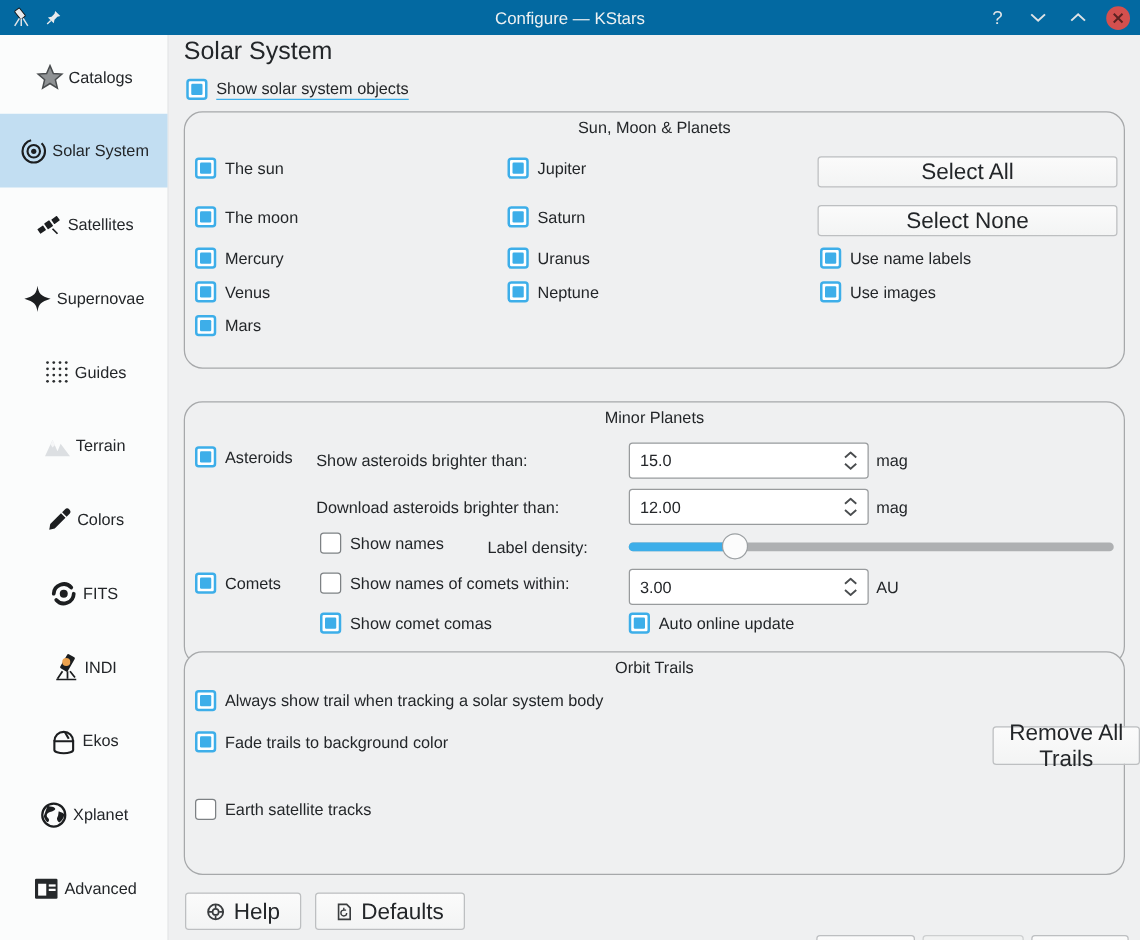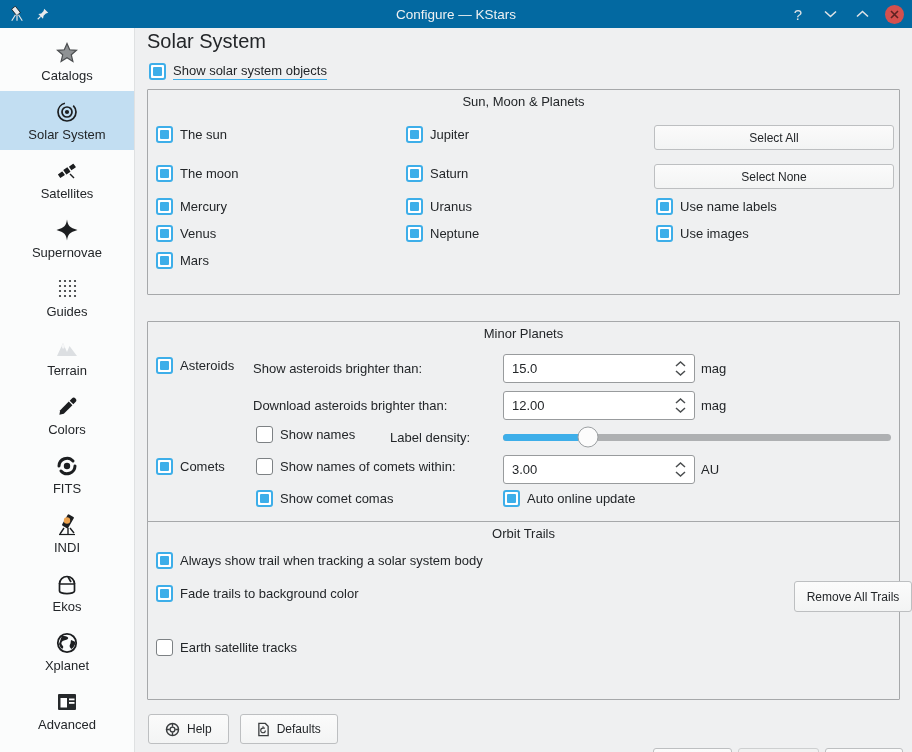--- a/index.html
+++ b/index.html
@@ -15,43 +15,43 @@
   .tb-left { display:flex; align-items:center; gap:10px; padding-left:8px; }
   .tb-title { position:absolute; left:0; right:0; text-align:center; font-size:13.5px; color:#eef1f2; pointer-events:none; }
   .tb-right { margin-left:auto; display:flex; align-items:center; gap:14px; padding-right:8px; }
   .tb-btn { display:flex; align-items:center; justify-content:center; width:18px; height:18px; cursor:default; }
   .tb-help { font-size:15px; color:#dfe3e6; }
   .close-btn { width:19px; height:19px; border-radius:50%; background:#d4504e; display:flex; align-items:center; justify-content:center; }
   .close-x { stroke:#5d2221; stroke-width:1.6; }
   
   .sidebar { position:absolute; top:28px; left:0; width:135px; bottom:0;
     background:#fbfcfc; border-right:1px solid #dfe1e2; padding-top:4px; }
-  .side-item { height:59px; display:flex; flex-direction:column; align-items:center; justify-content:center; gap:3px; cursor:pointer; }
+  .side-item { height:59px; display:flex; flex-direction:row; align-items:center; justify-content:center; gap:3px; cursor:pointer; }
   .side-item.selected { background:#c2def2; }
   .side-item .lbl { font-size:13px; color:#232629; }
   .side-icon { width:24px; height:24px; display:block; }
   
   .content { position:absolute; top:28px; left:135px; right:0; bottom:0; background:#eff0f1; }
   .page-title { position:absolute; left:12px; top:2px; font-size:20px; font-weight:400; color:#232629; }
   .cb-row { display:flex; align-items:center; gap:7px; }
   .abs { position:absolute; }
   .cb { width:17px; height:17px; border-radius:3px; flex:0 0 auto; position:relative; background:#fff; }
   .cb.checked { border:2px solid #3daee9; }
   .cb.checked::after { content:""; position:absolute; inset:2px; background:#3daee9; border-radius:1px; }
   .cb.unchecked { border:1px solid #7d8184; }
   .master-row { left:14px; top:35px; }
   .master-row .lbl { border-bottom:1px solid #3daee9; padding-bottom:1px; }
-  .group { position:absolute; left:12px; width:753px; border:1px solid #a6a8aa; border-radius:1px; background:#eff0f1; }
+  .group { position:absolute; left:12px; width:753px; border:1px solid #a6a8aa; border-radius:15px; background:#eff0f1; }
   .group-title { position:absolute; top:4px; left:0; right:0; text-align:center; color:#232629; }
   .g1 { top:61px; height:206px; }
   .g2 { top:274px; height:211px;margin-top:19px; }
   .g3 { top:493px; height:179px; }
   .btn { display:inline-flex; align-items:center; justify-content:center; gap:7px;
     background:linear-gradient(#fbfbfb,#f3f4f4); border:1px solid #bdbfc1; border-radius:3px;
-    font-size:12px; color:#232629; cursor:pointer; }
+    font-size:18px; color:#232629; cursor:pointer; }
   .btn.small { width:240px; height:25px; }
   .btn.disabled { color:#0369a1; background:#f1f2f2; border-color:#cdcfd0; cursor:default; }
   .spin { position:absolute; width:192px; height:29px; background:#fff; border:1px solid #989b9d;
     border-radius:3px; display:flex; align-items:center; padding:0 8px; }
   .spin .val { flex:1; }
   .spin .arrows { display:flex; flex-direction:column; gap:3px; align-items:center; }
   .unit { position:absolute; }
   .slider { position:absolute; width:388px; height:22px; display:flex; align-items:center; }
   .slider-track { position:relative; width:100%; height:7px; border-radius:4px; background:#aeb0b2; }
   .slider-fill { position:absolute; left:0; top:0; height:100%; background:#3daee9; border-radius:4px; }

